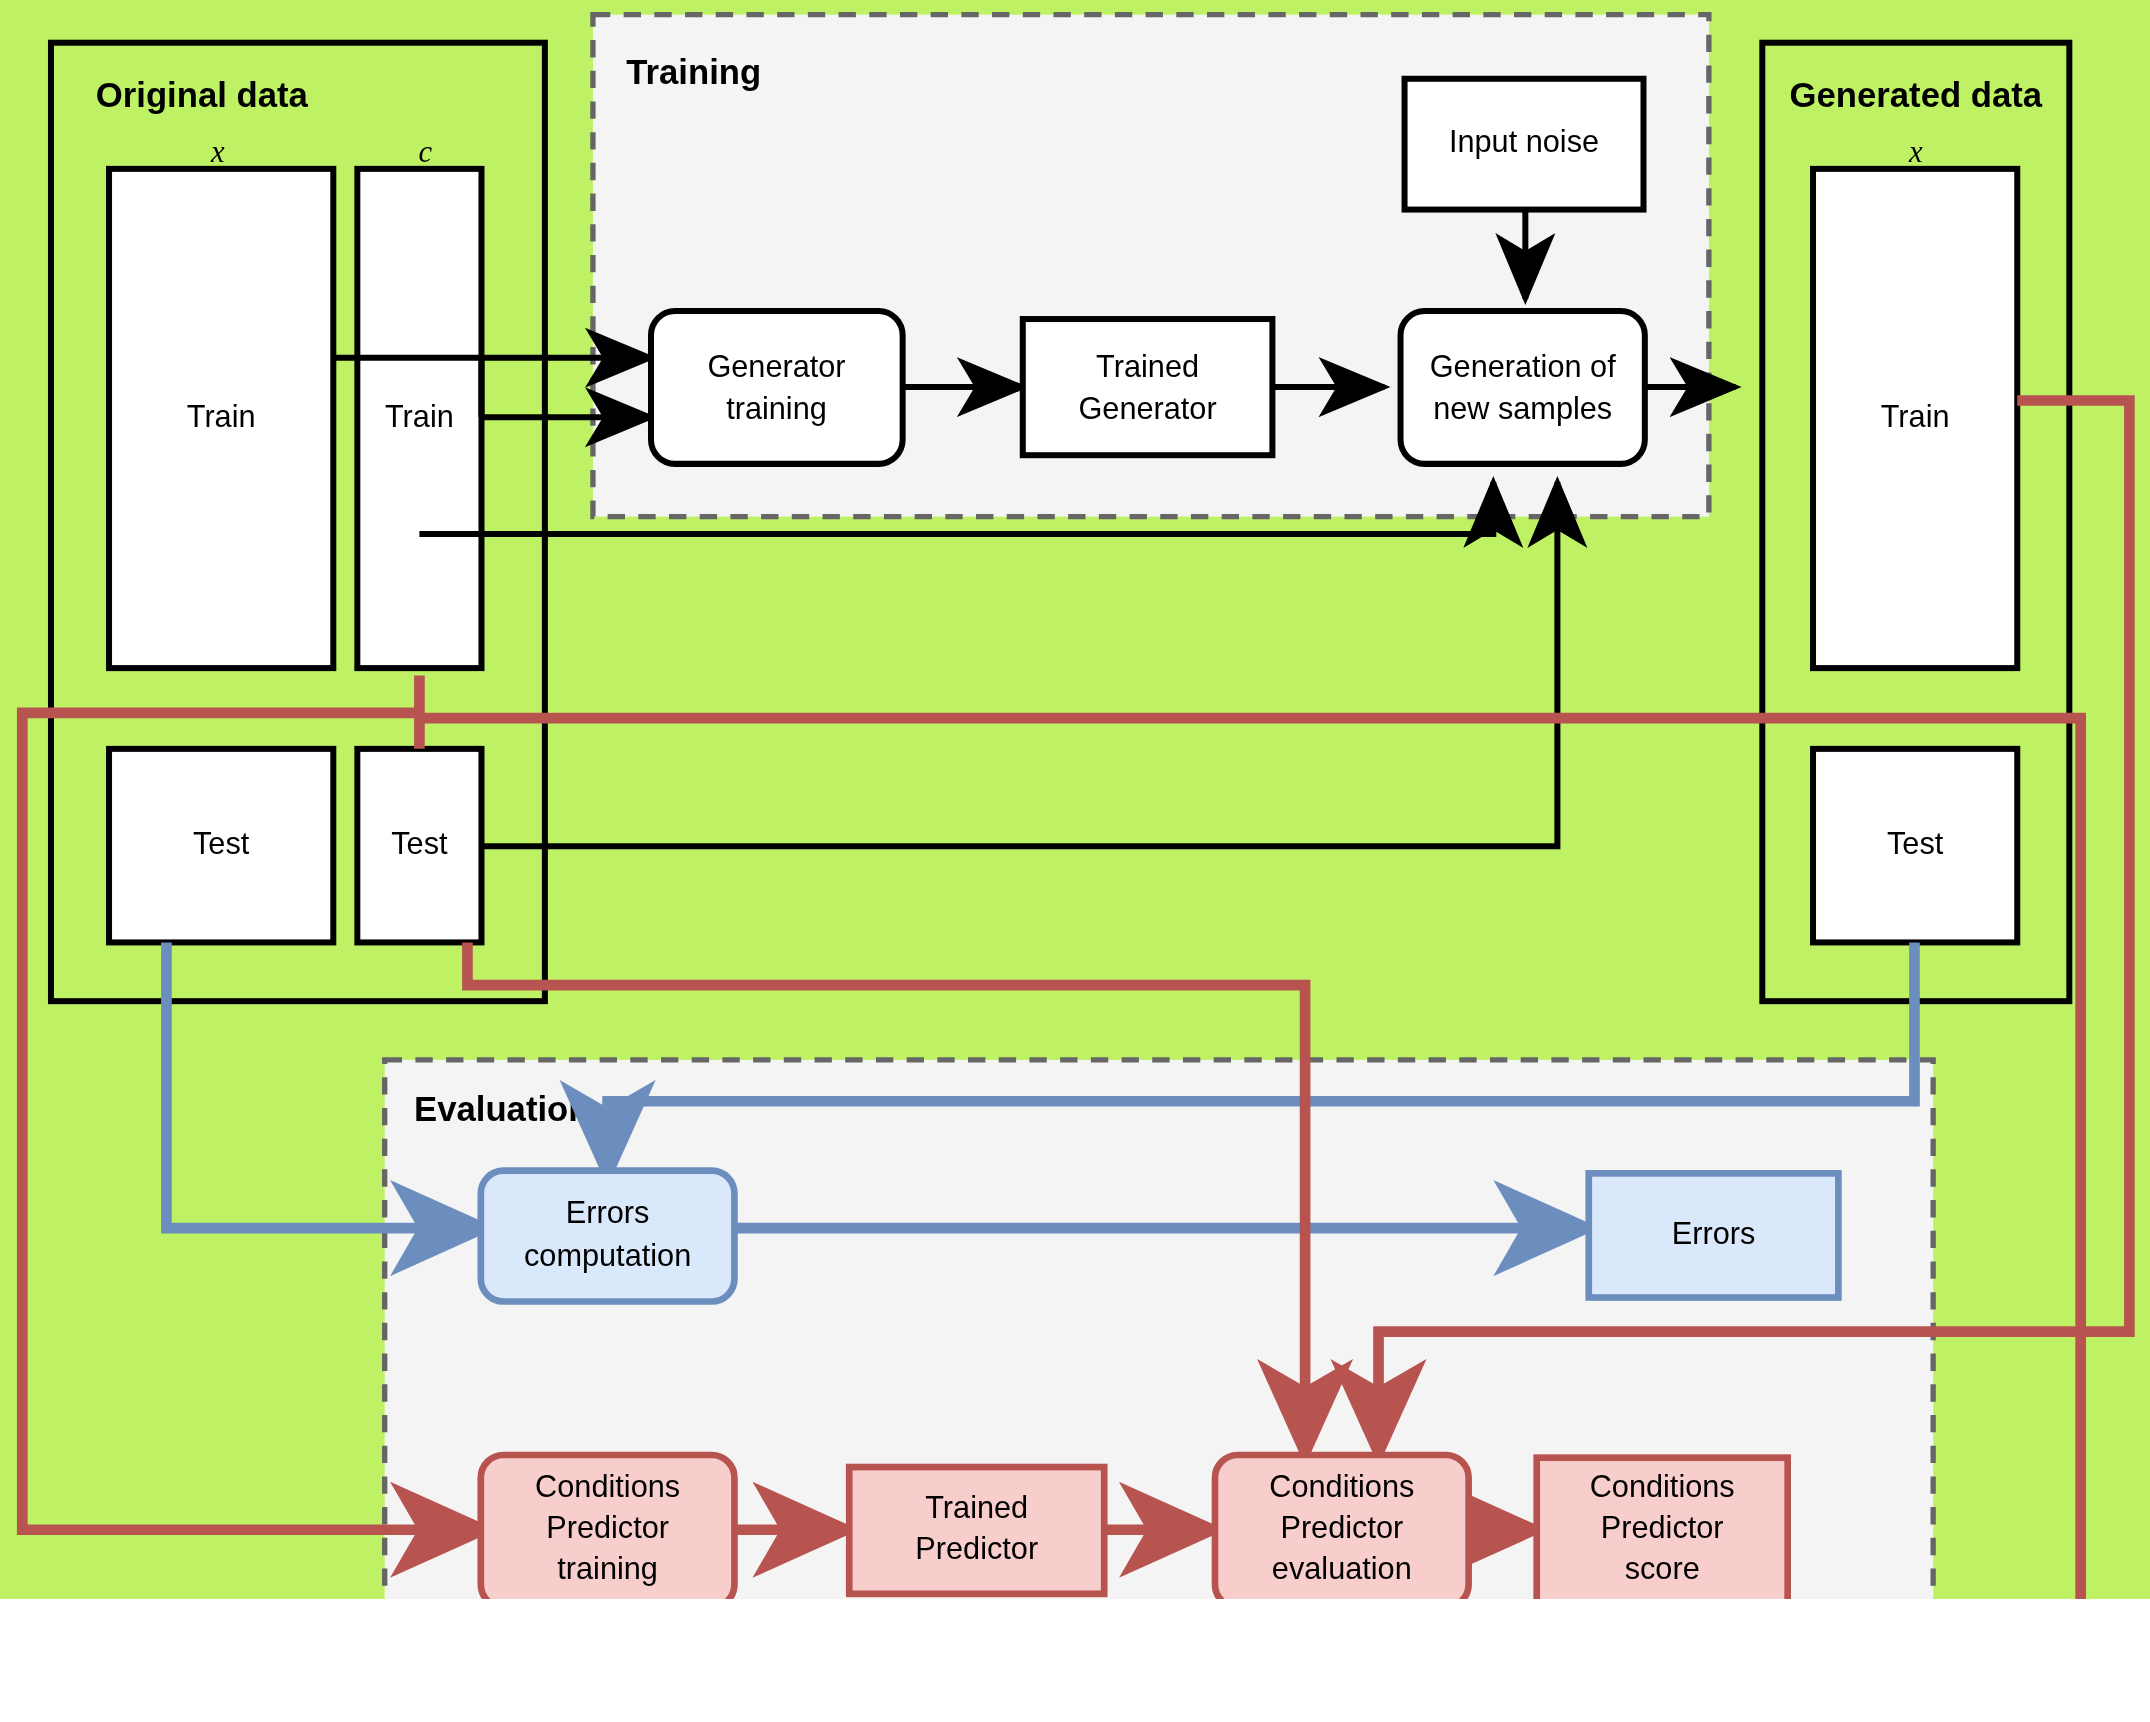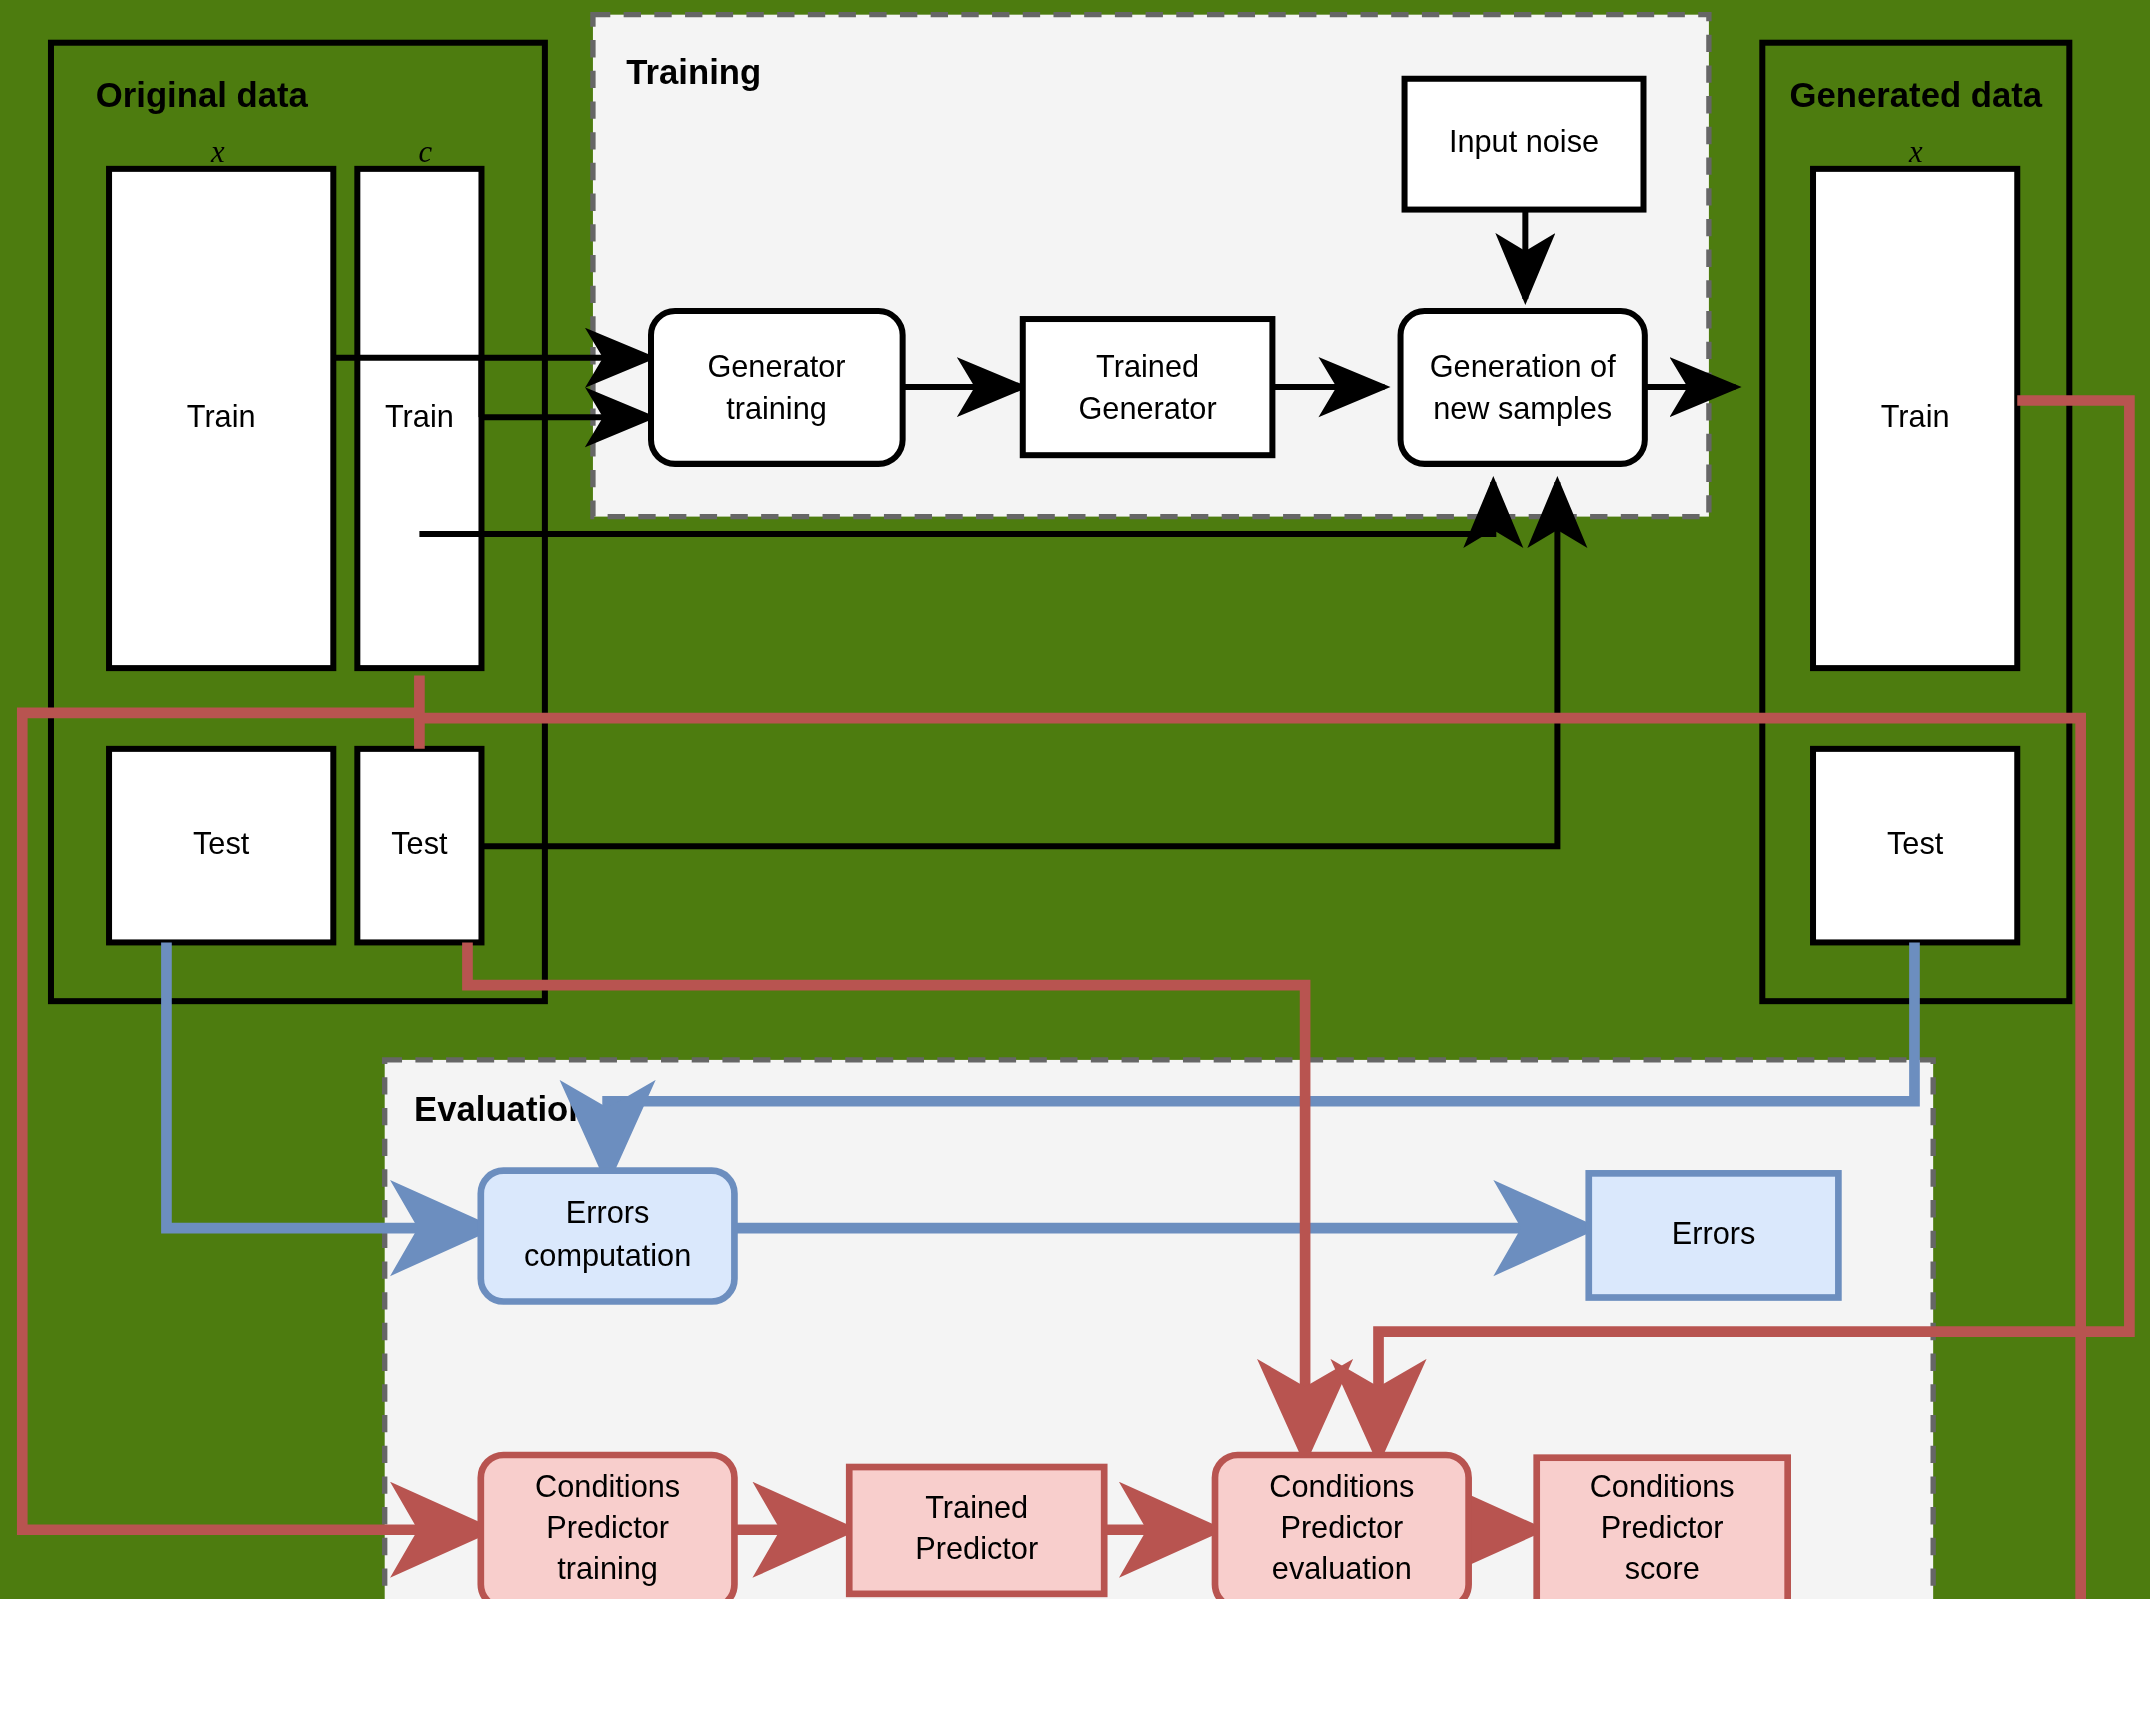--- a/index.html
+++ b/index.html
@@ -1,17 +1,17 @@
 <!DOCTYPE html>
 <html style="font-size:10.7px"><head>
 <meta charset="utf-8">
 <style>
   html,body{margin:0;padding:0;background:#fff;}
   body{width:2151px;height:1722px;font-family:"Liberation Sans",sans-serif;}
-  #stage{position:relative;width:2151px;height:1599px;overflow:hidden;background:#4d7c0f;}
+  #stage{position:relative;width:2151px;height:1599px;overflow:hidden;background:#bef264;}
   svg{position:absolute;left:0;top:0;width:2151px;height:1722px;}
   .bx-text{font-family:"Liberation Sans",sans-serif;font-size:46px;fill:#000;text-anchor:middle;dominant-baseline:middle;}
   .panel-title{font-family:"Liberation Sans",sans-serif;font-size:52px;font-weight:bold;fill:#000;text-anchor:middle;}
   .group-title{font-family:"Liberation Sans",sans-serif;font-size:52px;font-weight:bold;fill:#000;text-anchor:start;}
   .var-label{font-family:"Liberation Serif",serif;font-style:italic;font-size:46px;fill:#000;text-anchor:middle;}
 </style>
 </head>
 <body>
 
 <div id="stage">

